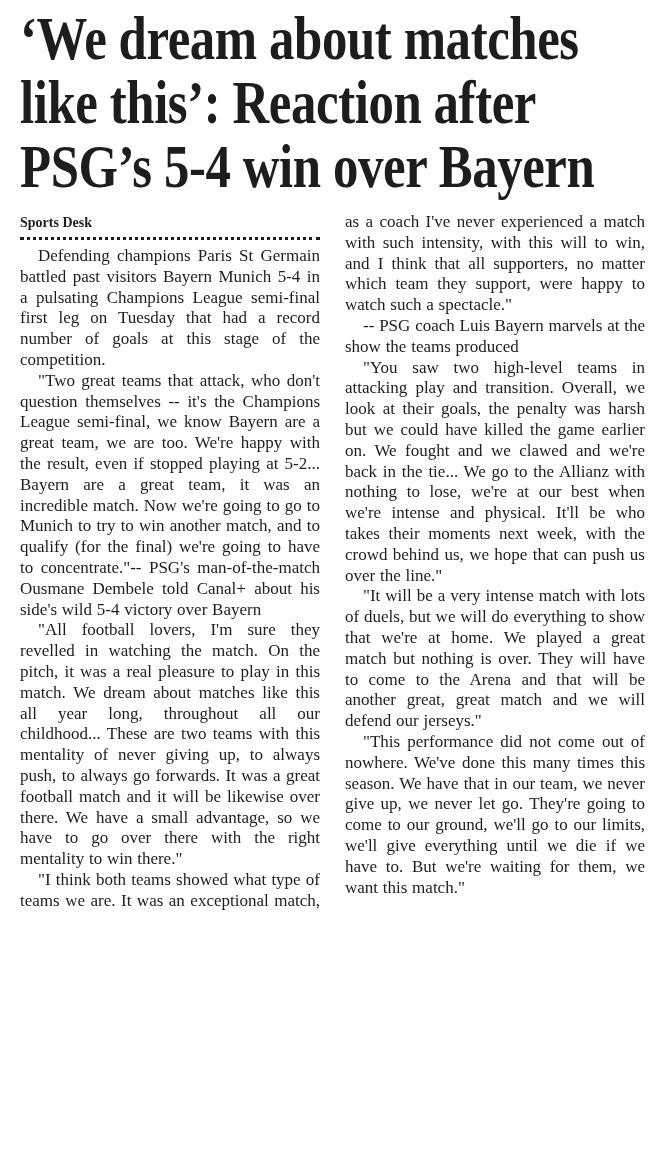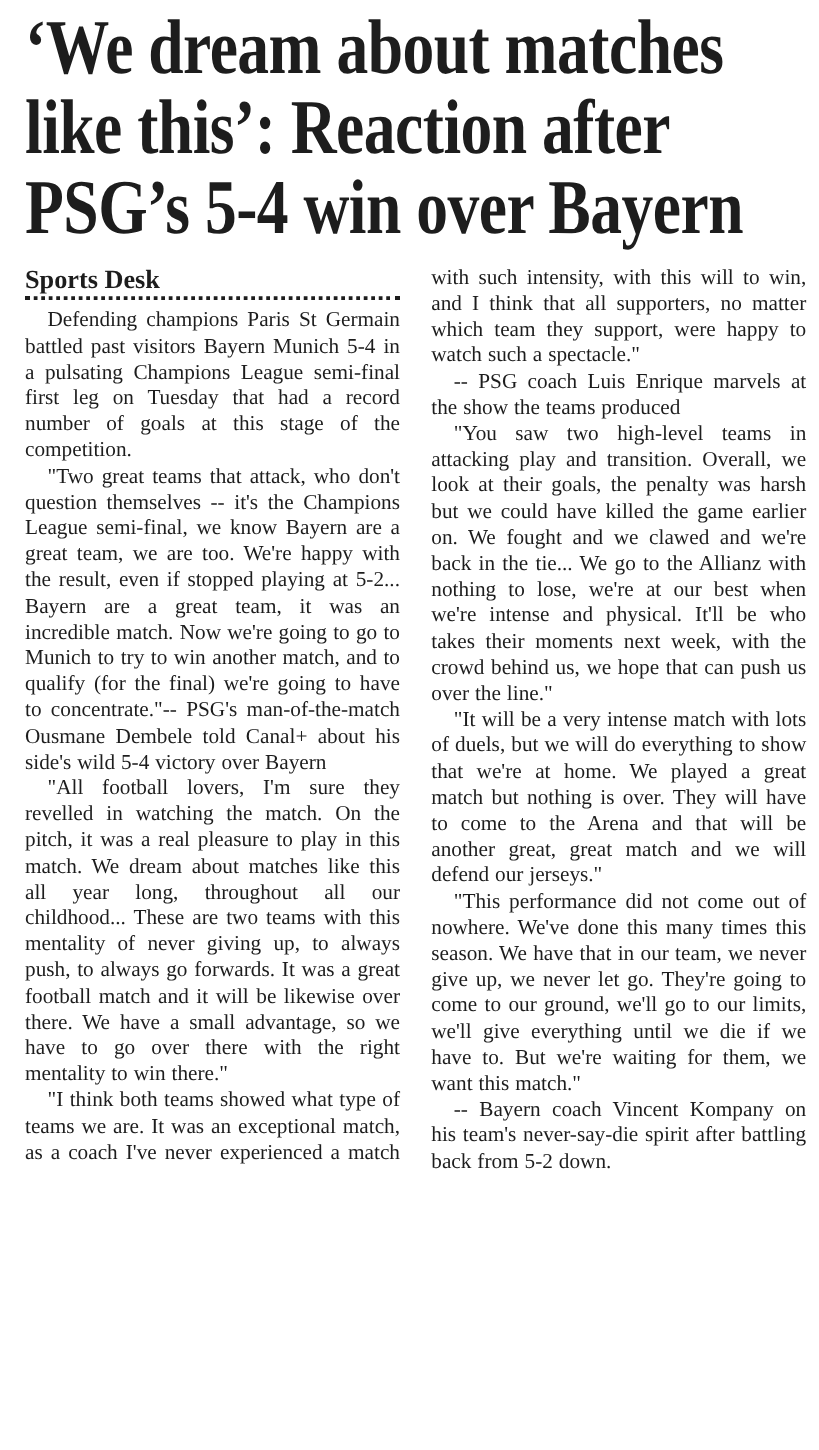--- a/index.html
+++ b/index.html
@@ -41,21 +41,21 @@
     line-height: 20.8px;
     hyphens: auto;
     -webkit-hyphens: auto;
   }
   .byline-block {
     break-inside: avoid;
     margin-bottom: 6px;
   }
   .byline {
     font-weight: bold;
-    font-size: 21px;
+    font-size: 14px;
     line-height: 22px;
     text-align: left;
   }
   .dotted-rule {
     border-bottom: 3.5px dotted #1d1d1d;
     height: 2px;
     margin: 1px 0 5px 0;
   }
   .body-columns p {
     margin: 0;
@@ -76,20 +76,19 @@
 
   <div class="body-columns">
     <div class="byline-block">
       <div class="byline">Sports Desk</div>
       <div class="dotted-rule"></div>
     </div>
     <p>Defending champions Paris St Germain battled past visitors Bayern Munich 5-4 in a pulsating Champions League semi-final first leg on Tuesday that had a record number of goals at this stage of the competition.</p>
     <p>"Two great teams that attack, who don't question themselves -- it's the Champions League semi-final, we know Bayern are a great team, we are too. We're happy with the result, even if stopped playing at 5-2... Bayern are a great team, it was an incredible match. Now we're going to go to Munich to try to win another match, and to qualify (for the final) we're going to have to concentrate."-- PSG's man-of-the-match Ousmane Dembele told Canal+ about his side's wild 5-4 victory over Bayern</p>
     <p>"All football lovers, I'm sure they revelled in watching the match. On the pitch, it was a real pleasure to play in this match. We dream about matches like this all year long, throughout all our childhood... These are two teams with this mentality of never giving up, to always push, to always go forwards. It was a great football match and it will be likewise over there. We have a small advantage, so we have to go over there with the right mentality to win there."</p>
     <p>"I think both teams showed what type of teams we are. It was an exceptional match, as a coach I've never experienced a match with such intensity, with this will to win, and I think that all supporters, no matter which team they support, were happy to watch such a spectacle."</p>
-    <p>-- PSG coach Luis Enrique marvels at the show the teams produced</p>
+    <p>-- PSG coach Luis Bayern marvels at the show the teams produced</p>
     <p>"You saw two high-level teams in attacking play and transition. Overall, we look at their goals, the penalty was harsh but we could have killed the game earlier on. We fought and we clawed and we're back in the tie... We go to the Allianz with nothing to lose, we're at our best when we're intense and physical. It'll be who takes their moments next week, with the crowd behind us, we hope that can push us over the line."</p>
     <p>"It will be a very intense match with lots of duels, but we will do everything to show that we're at home. We played a great match but nothing is over. They will have to come to the Arena and that will be another great, great match and we will defend our jerseys."</p>
     <p>"This performance did not come out of nowhere. We've done this many times this season. We have that in our team, we never give up, we never let go. They're going to come to our ground, we'll go to our limits, we'll give everything until we die if we have to. But we're waiting for them, we want this match."</p>
-    <p>-- Bayern coach Vincent Kompany on his team's never-say-die spirit after battling back from 5-2 down.</p>
   </div>
 
 </div>
 
 </body></html>

